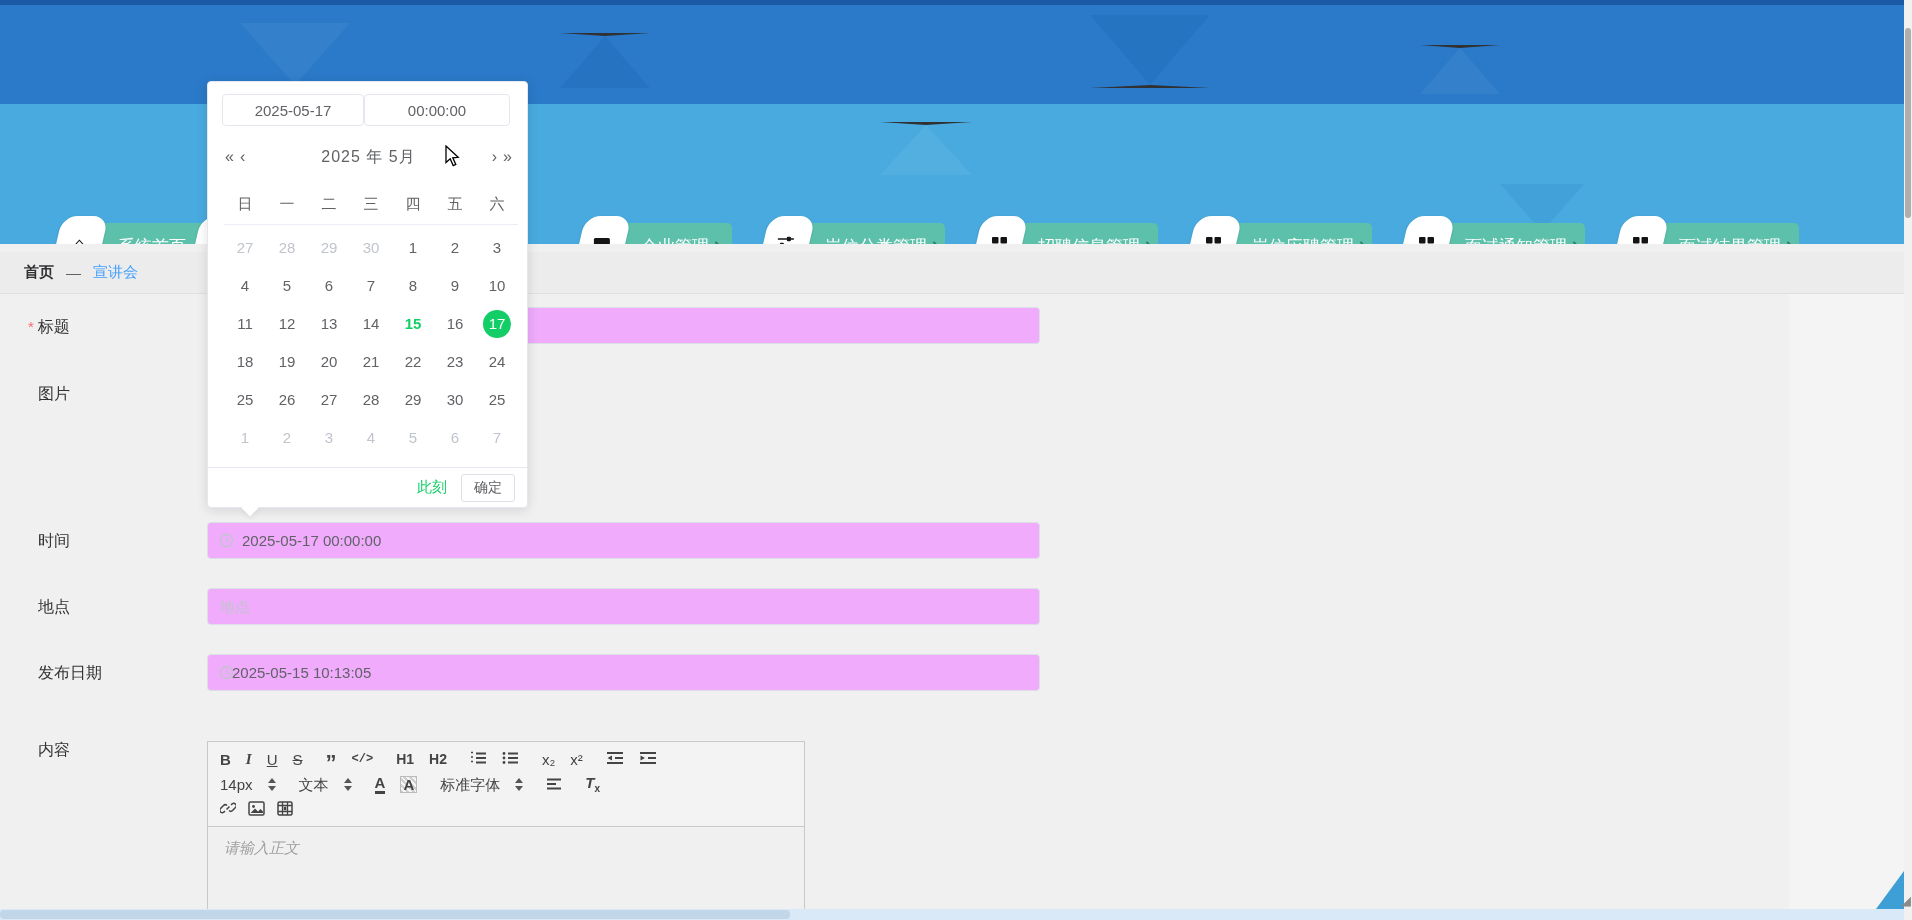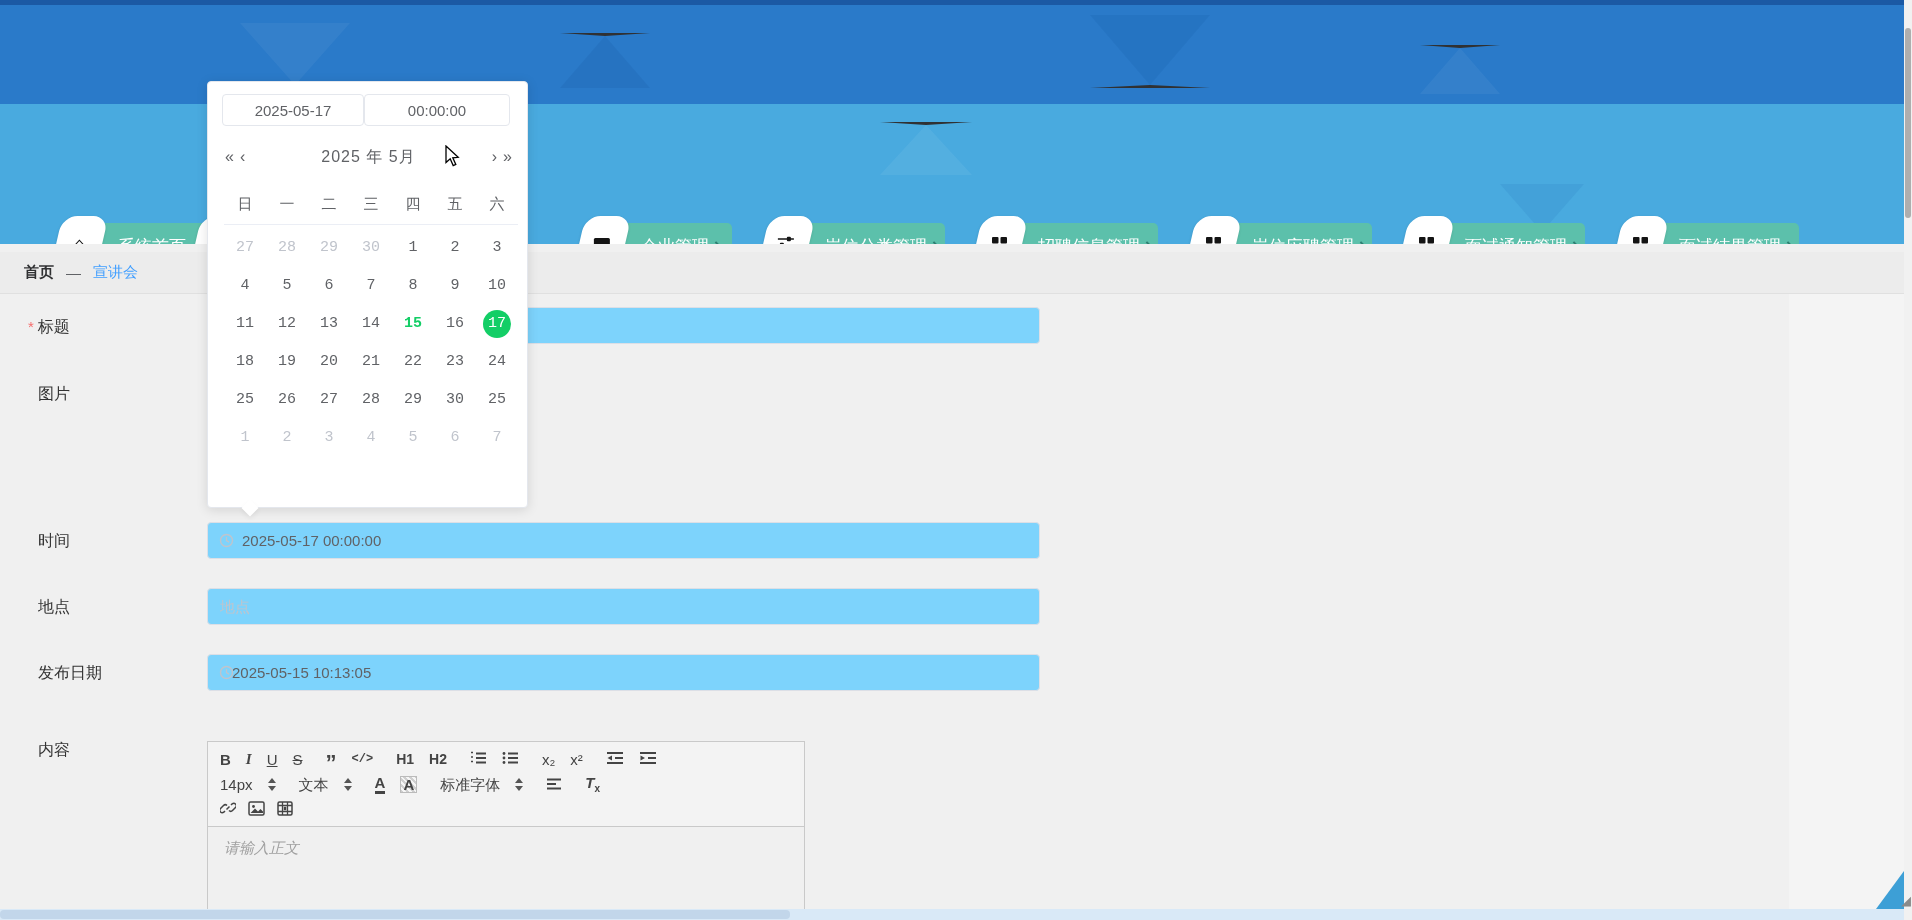--- a/index.html
+++ b/index.html
@@ -35,21 +35,21 @@
   
   .crumbbar { position:absolute; top:252px; left:0; width:1912px; height:42px; background:#ececec;
     border-bottom:1px solid #e0e0e0; display:flex; align-items:center; padding-left:24px; font-size:15px; z-index:3;}
   .crumb-home { font-weight:700; color:#303133; }
   .crumb-sep { margin:0 12px; color:#606266; }
   .crumb-cur { color:#409eff; cursor:pointer; }
   .right-panel { position:absolute; left:1789px; top:294px; width:115px; height:626px; background:#f4f4f4; }
   
   .flabel { position:absolute; font-size:16px; color:#333; white-space:nowrap; }
   .req { color:#f56c6c; margin-right:4px; font-size:15px; }
-  .finput { position:absolute; left:207px; width:833px; height:37px; background:#7dd3fc; border:1px solid #dcdfe6;
+  .finput { position:absolute; left:207px; width:833px; height:37px; background:#f0abfc; border:1px solid #dcdfe6;
     border-radius:4px; font-size:15px; color:#606266; padding-left:34px; outline:none; }
   .finput.noicon { padding-left:12px; }
   .finput::placeholder { color:#c0c4cc; }
   .clockicon { position:absolute; left:219px; z-index:2; }
   
   .picker { position:absolute; left:207px; top:81px; width:321px; height:427px; background:#fff;
     border:1px solid #e4e7ed; border-radius:4px; box-shadow:0 2px 12px rgba(0,0,0,.12); z-index:50; font-size:15px;}
   .picker-arrow { position:absolute; left:36px; bottom:-7px; width:12px; height:12px; background:#fff;
     transform:rotate(45deg); box-shadow:2px 2px 5px rgba(0,0,0,.06); }
   .p-inputs { position:absolute; top:12px; left:14px; display:flex; gap:0; }
@@ -57,21 +57,21 @@
     color:#606266; font-size:15px; outline:none; font-family:inherit; background:#fff;}
   .p-date { width:142px; } .p-time { width:146px; }
   .p-head { position:absolute; top:60px; left:14px; width:293px; height:30px; display:flex; align-items:center; color:#606266;}
   .p-head .nav-a { cursor:pointer; font-size:16px; color:#606266; padding:0 3px; }
   .p-title { flex:1; text-align:center; font-size:16px; font-weight:500; color:#606266; letter-spacing:1px;}
   .p-week { position:absolute; top:105px; left:16px; width:294px; display:grid; grid-template-columns:repeat(7,42px);
     height:38px; border-bottom:1px solid #ebeef5; }
   .p-week span { line-height:34px; text-align:center; color:#606266; font-size:15px; }
   .p-grid { position:absolute; top:147px; left:16px; display:grid; grid-template-columns:repeat(7,42px);
     grid-auto-rows:38px; justify-items:center; align-items:center; }
-  .cal-day { width:42px; height:38px; line-height:38px; text-align:center; color:#606266; cursor:pointer;font-family:Liberation Mono, monospace; }
+  .cal-day { width:42px; height:38px; line-height:38px; text-align:center; color:#606266; cursor:pointer; }
   .cal-day.dim { color:#c0c4cc; }
   .cal-day.today { color:#13ce66; font-weight:700; }
   .cal-day.selected { width:28px; height:28px; line-height:28px; background:#13ce66; color:#fff; border-radius:50%; }
   .p-foot { position:absolute; bottom:0; left:0; width:100%; height:40px; border-top:1px solid #e4e7ed;
     display:flex; align-items:center; justify-content:flex-end; gap:14px; padding-right:12px; }
   .now-link { color:#13ce66; font-size:15px; cursor:pointer; }
   .ok-btn { border:1px solid #dcdfe6; border-radius:3px; background:#fff; font-size:14px; color:#606266;
     padding:4px 12px; cursor:pointer; font-family:inherit;}
   
   .editor { position:absolute; left:207px; top:741px; width:598px; z-index:2;}
@@ -407,20 +407,24 @@
       <span class="cal-day">30</span>
       <span class="cal-day">25</span>
       <span class="cal-day dim">1</span>
       <span class="cal-day dim">2</span>
       <span class="cal-day dim">3</span>
       <span class="cal-day dim">4</span>
       <span class="cal-day dim">5</span>
       <span class="cal-day dim">6</span>
       <span class="cal-day dim">7</span>
     </div>
+  <div class="p-foot">
+    <span class="now-link">此刻</span>
+    <button class="ok-btn">确定</button>
+  </div>
   <div class="picker-arrow"></div>
 </div>
 
 <div class="hscroll">
     <div class="hthumb"></div>
   </div>
 <div class="corner-tri"></div>
 <div class="corner-arrow">◢</div>
 <div class="vscroll">
     <div class="vthumb"></div>

